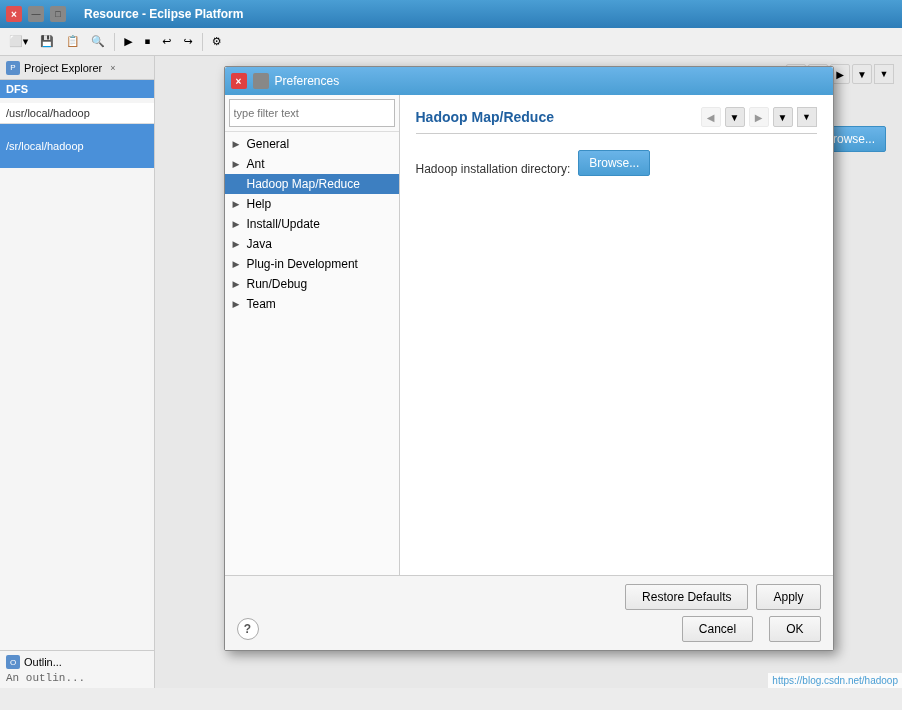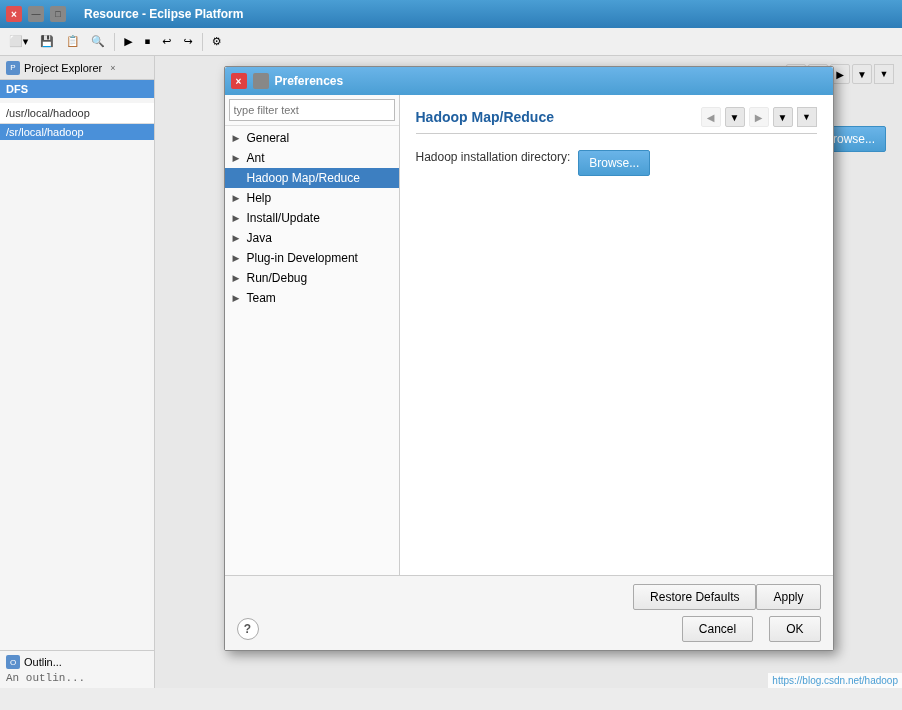--- a/index.html
+++ b/index.html
@@ -142,21 +142,21 @@
       color: #333;
       padding: 4px 6px;
       background: white;
       border-bottom: 1px solid #ddd;
     }
 
     
     .selected-bar {
       background: #4a90d9;
       color: white;
-      padding: 2px 6px;
+      padding: 16px 6px;
       font-size: 11px;
     }
 
     
     .right-panel {
       flex: 1;
       background: #e8e8e8;
       position: relative;
     }
 
@@ -197,21 +197,21 @@
     }
     .dialog-min-btn {
       width: 16px; height: 16px;
       background: #888;
       border: none; border-radius: 2px;
       cursor: pointer;
     }
     .dialog-title-text {
       color: white;
       font-size: 12px;
-      font-weight: 700;
+      font-weight: 400;
     }
 
     .dialog-body {
       display: flex;
       height: 480px;
     }
 
     
     .dialog-tree {
       width: 175px;
@@ -220,21 +220,21 @@
       display: flex;
       flex-direction: column;
     }
 
     .filter-box {
       padding: 4px;
       border-bottom: 1px solid #ddd;
     }
     .filter-input {
       width: 100%;
-      height: 22px;
+      height: 28px;
       border: 1px solid #bbb;
       padding: 2px 4px;
       font-size: 11px;
       color: #888;
       background: white;
     }
 
     .tree-list {
       flex: 1;
       overflow-y: auto;
@@ -299,21 +299,21 @@
       width: 20px; height: 20px;
       background: #e8e8e8;
       border: 1px solid #ccc;
       cursor: pointer;
       display: flex; align-items: center; justify-content: center;
       font-size: 9px;
     }
 
     .form-row {
       display: flex;
-      align-items: flex-start;
+      align-items: flex-end;
       gap: 8px;
       margin-bottom: 10px;
     }
     .form-label {
       font-size: 12px;
       color: #333;
       white-space: nowrap;
     }
     .form-input {
       height: 22px;
@@ -337,21 +337,21 @@
     
     .dialog-footer {
       padding: 8px 12px;
       border-top: 1px solid #ccc;
       background: #f5f5f5;
     }
 
     .footer-row1 {
       display: flex;
       justify-content: flex-end;
-      gap: 0;
+      gap: 8px;
       margin-bottom: 6px;
     }
     .footer-row2 {
       display: flex;
       align-items: center;
       justify-content: space-between;
     }
 
     .footer-btn {
       height: 26px;

